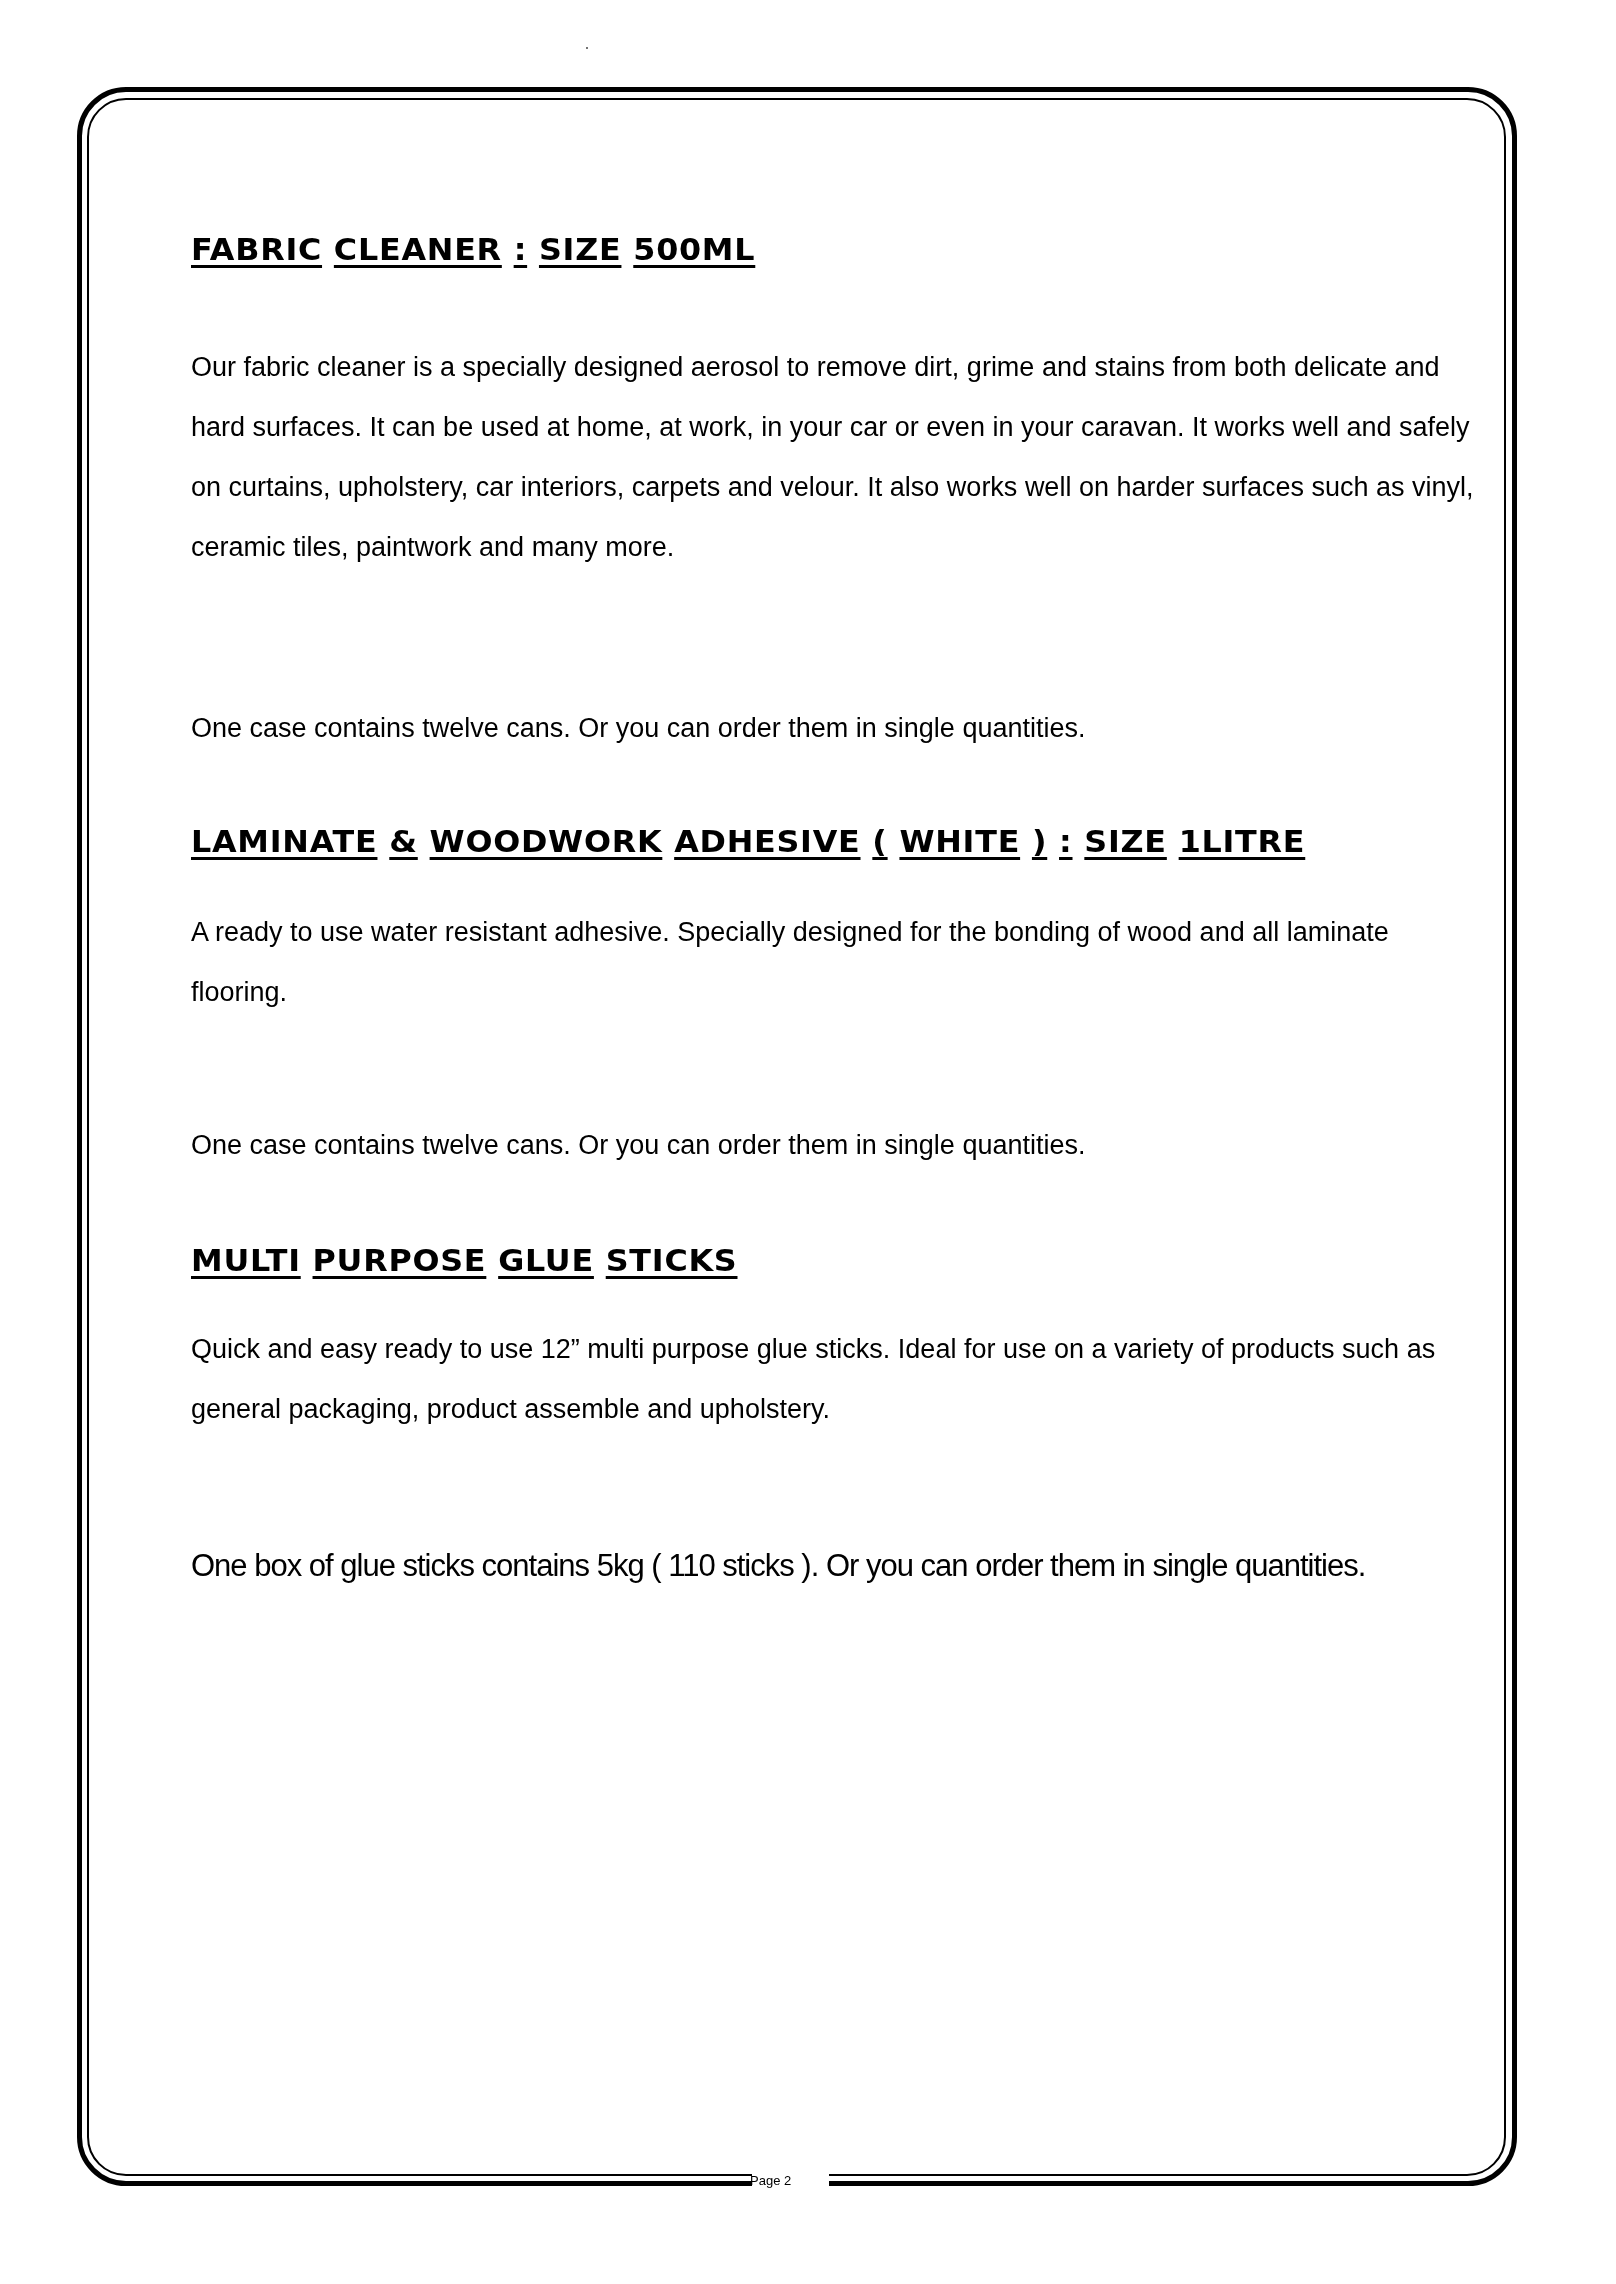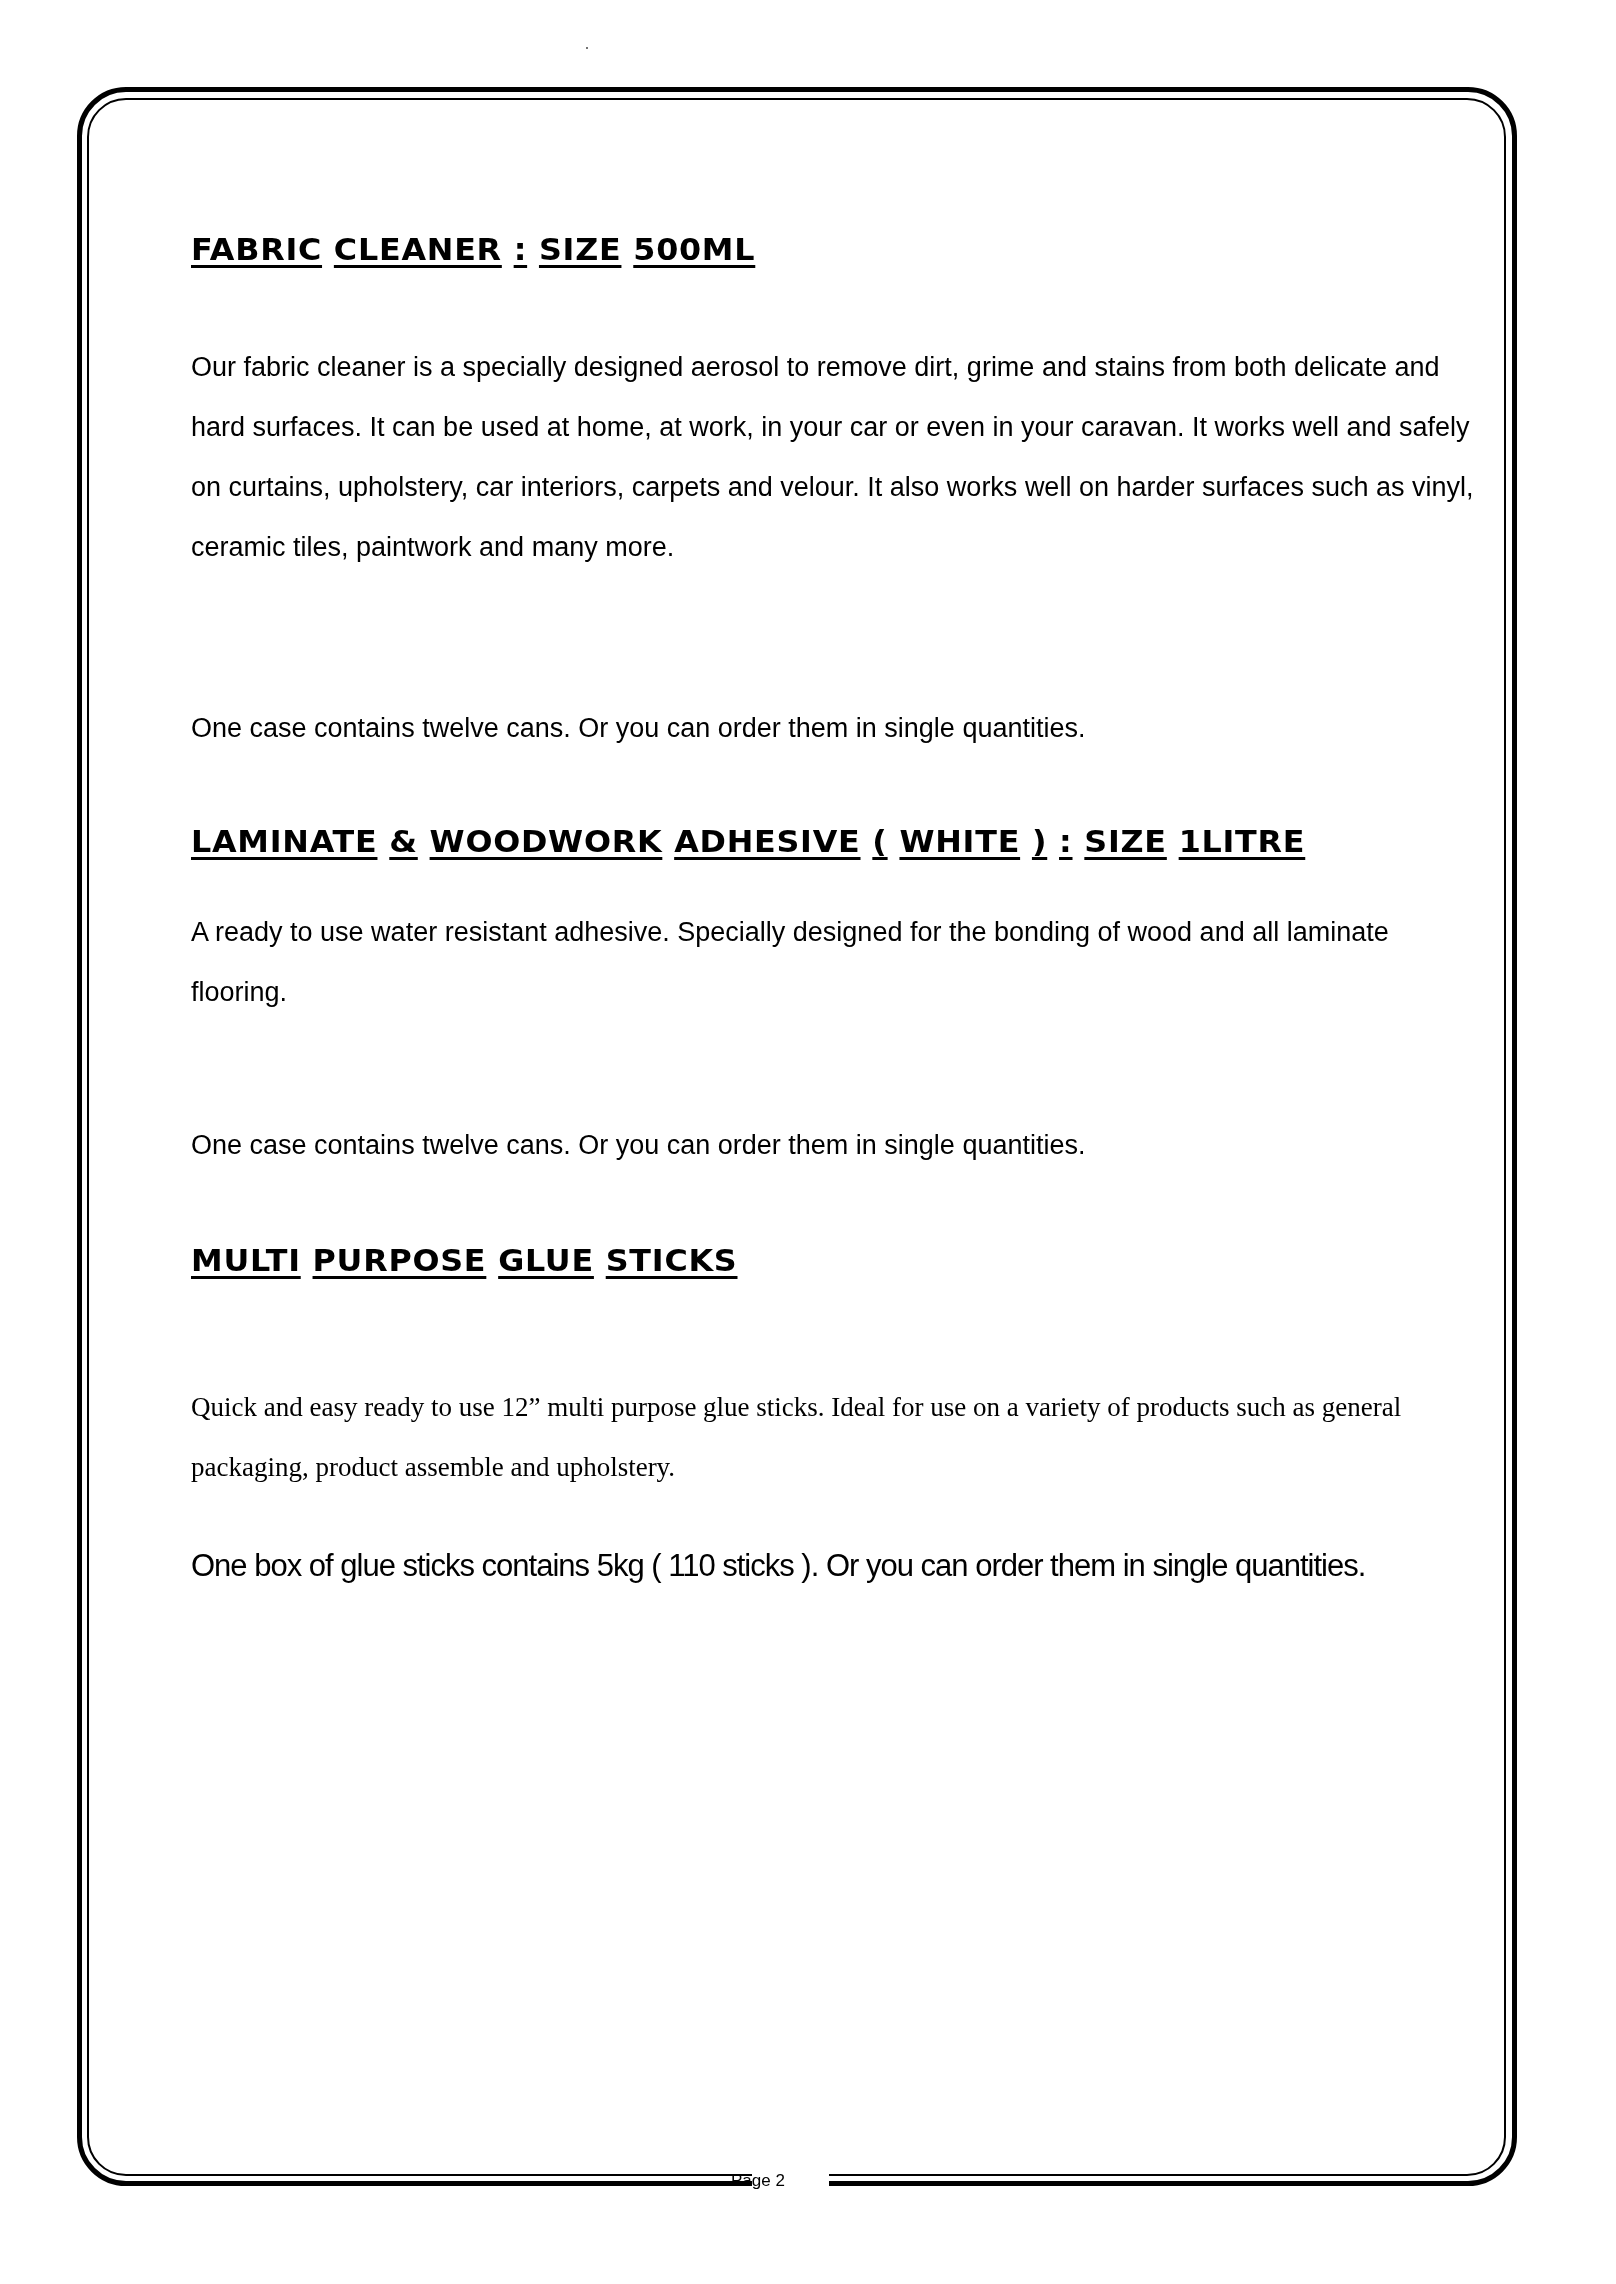--- a/index.html
+++ b/index.html
@@ -4,21 +4,21 @@
 <style>
   html, body { margin: 0; padding: 0; background: #ffffff; }
   body { width: 1616px; height: 2284px; position: relative; overflow: hidden;
          font-family: "Liberation Sans", sans-serif; color: #000; }
   .top-dot { position: absolute; left: 586px; top: 47px; width: 2px; height: 2px; background: #444; border-radius: 50%; }
   .frame-outer { position: absolute; left: 77px; top: 87px; width: 1440px; height: 2099px;
                  border: 5.9px solid #000; border-radius: 49px; box-sizing: border-box; }
   .frame-inner { position: absolute; left: 87px; top: 98px; width: 1419px; height: 2078px;
                  border: 2px solid #000; border-radius: 39px; box-sizing: border-box; }
   .footer-gap { position: absolute; left: 752px; top: 2167px; width: 77px; height: 29px; background: #fff; }
-  .footer-label { position: absolute; left: 731px; top: 2169px; font-size: 17px; line-height: 23.5px; }
+  .footer-label { position: absolute; left: 750px; top: 2169px; font-size: 13px; line-height: 23.5px; }
   .content { position: absolute; left: 191px; top: 0; width: 1292px; }
   .heading { position: absolute; left: 0; white-space: nowrap;
              font-family: "DejaVu Sans", sans-serif; font-weight: bold; font-size: 30px;
              letter-spacing: 0.7px; transform: scaleX(1.06); transform-origin: left center; }
   .heading span.w { text-decoration: underline; text-decoration-thickness: 3.3px; text-underline-offset: 5.2px; }
   .para { position: absolute; left: 0; width: 1292px; font-size: 27px; line-height: 60px; white-space: normal; }
   .para.condensed { letter-spacing: -1px; font-size: 31px; }
 </style>
 </head>
 <body>
@@ -55,17 +55,17 @@
   </div>
   <div class="para" style="top:902px;">A ready to use water resistant adhesive. Specially designed for the bonding of wood and all laminate flooring.</div>
   <div class="para" style="top:1115px;">One case contains twelve cans. Or you can order them in single quantities.</div>
 
   <div class="heading" style="top:1243px;">
     <span class="w">MULTI</span>
     <span class="w">PURPOSE</span>
     <span class="w">GLUE</span>
     <span class="w">STICKS</span>
   </div>
-  <div class="para" style="top:1377px;font-family:Liberation Serif, serif;">Quick and easy ready to use 12” multi purpose glue sticks. Ideal for use on a variety of products such as general packaging, product assemble and upholstery.</div>
+  <div class="para" style="top:1319px;">Quick and easy ready to use 12” multi purpose glue sticks. Ideal for use on a variety of products such as general packaging, product assemble and upholstery.</div>
   <div class="para condensed" style="top:1536px;">One box of glue sticks contains 5kg ( 110 sticks ). Or you can order them in single quantities.</div>
 
 </div>
 
 
 </body></html>

